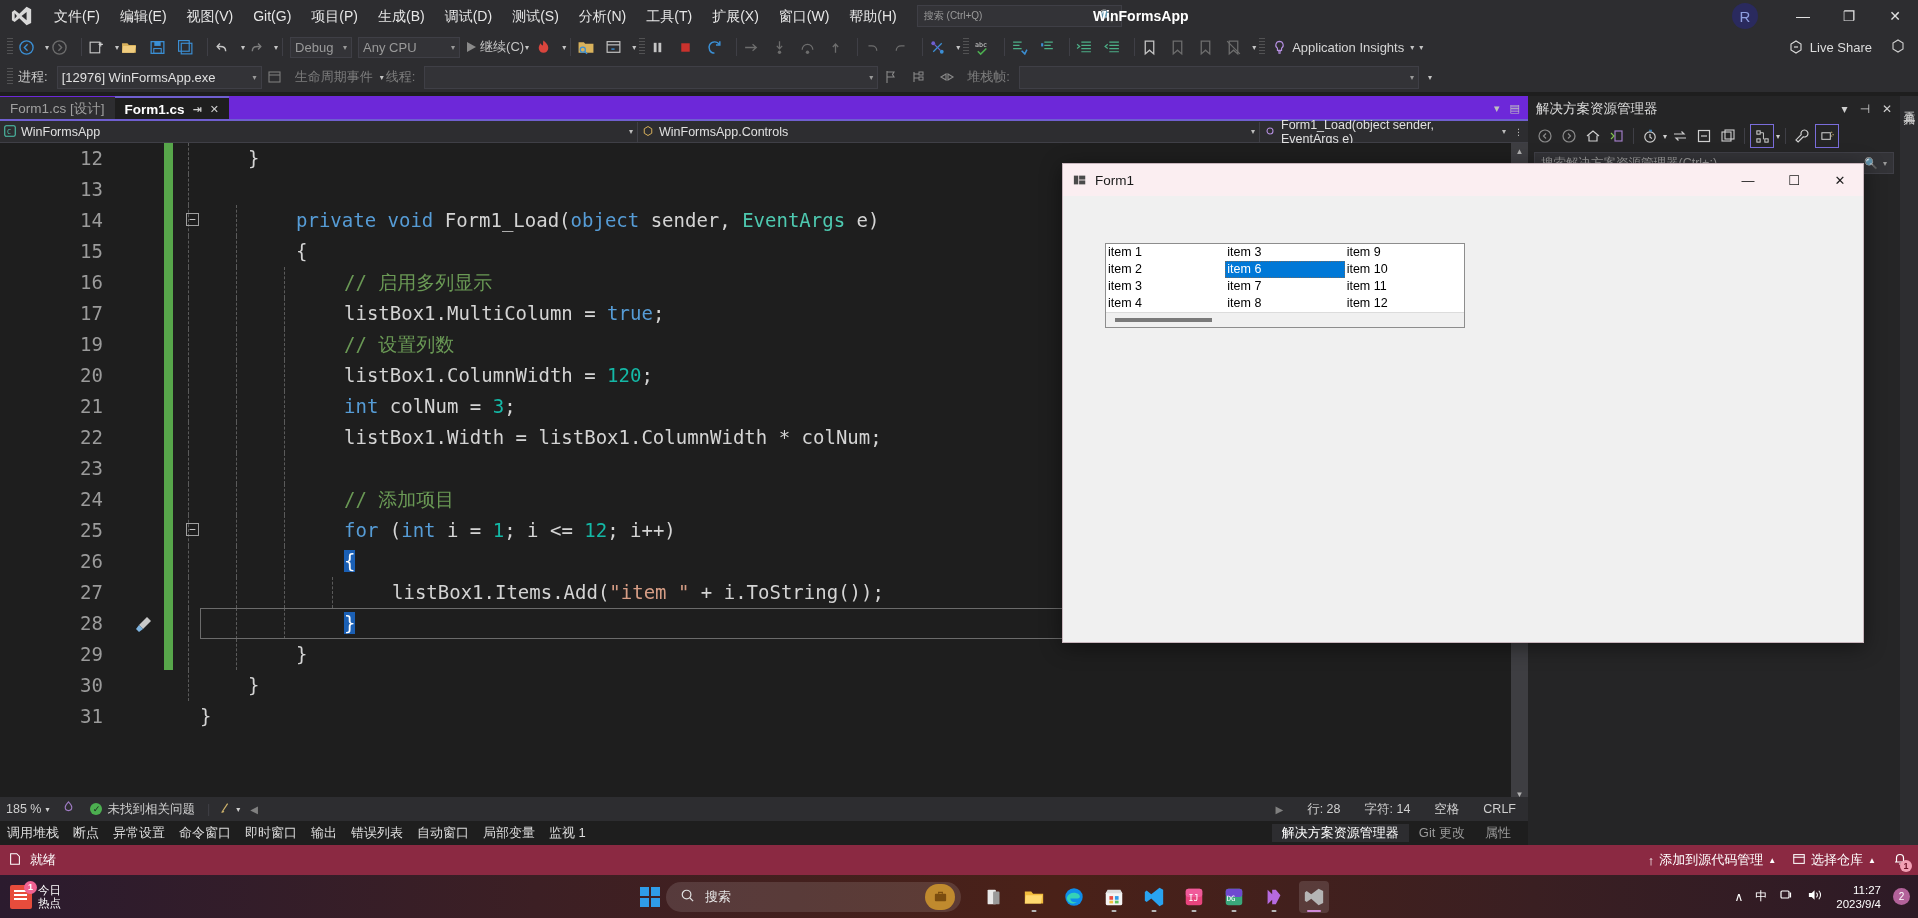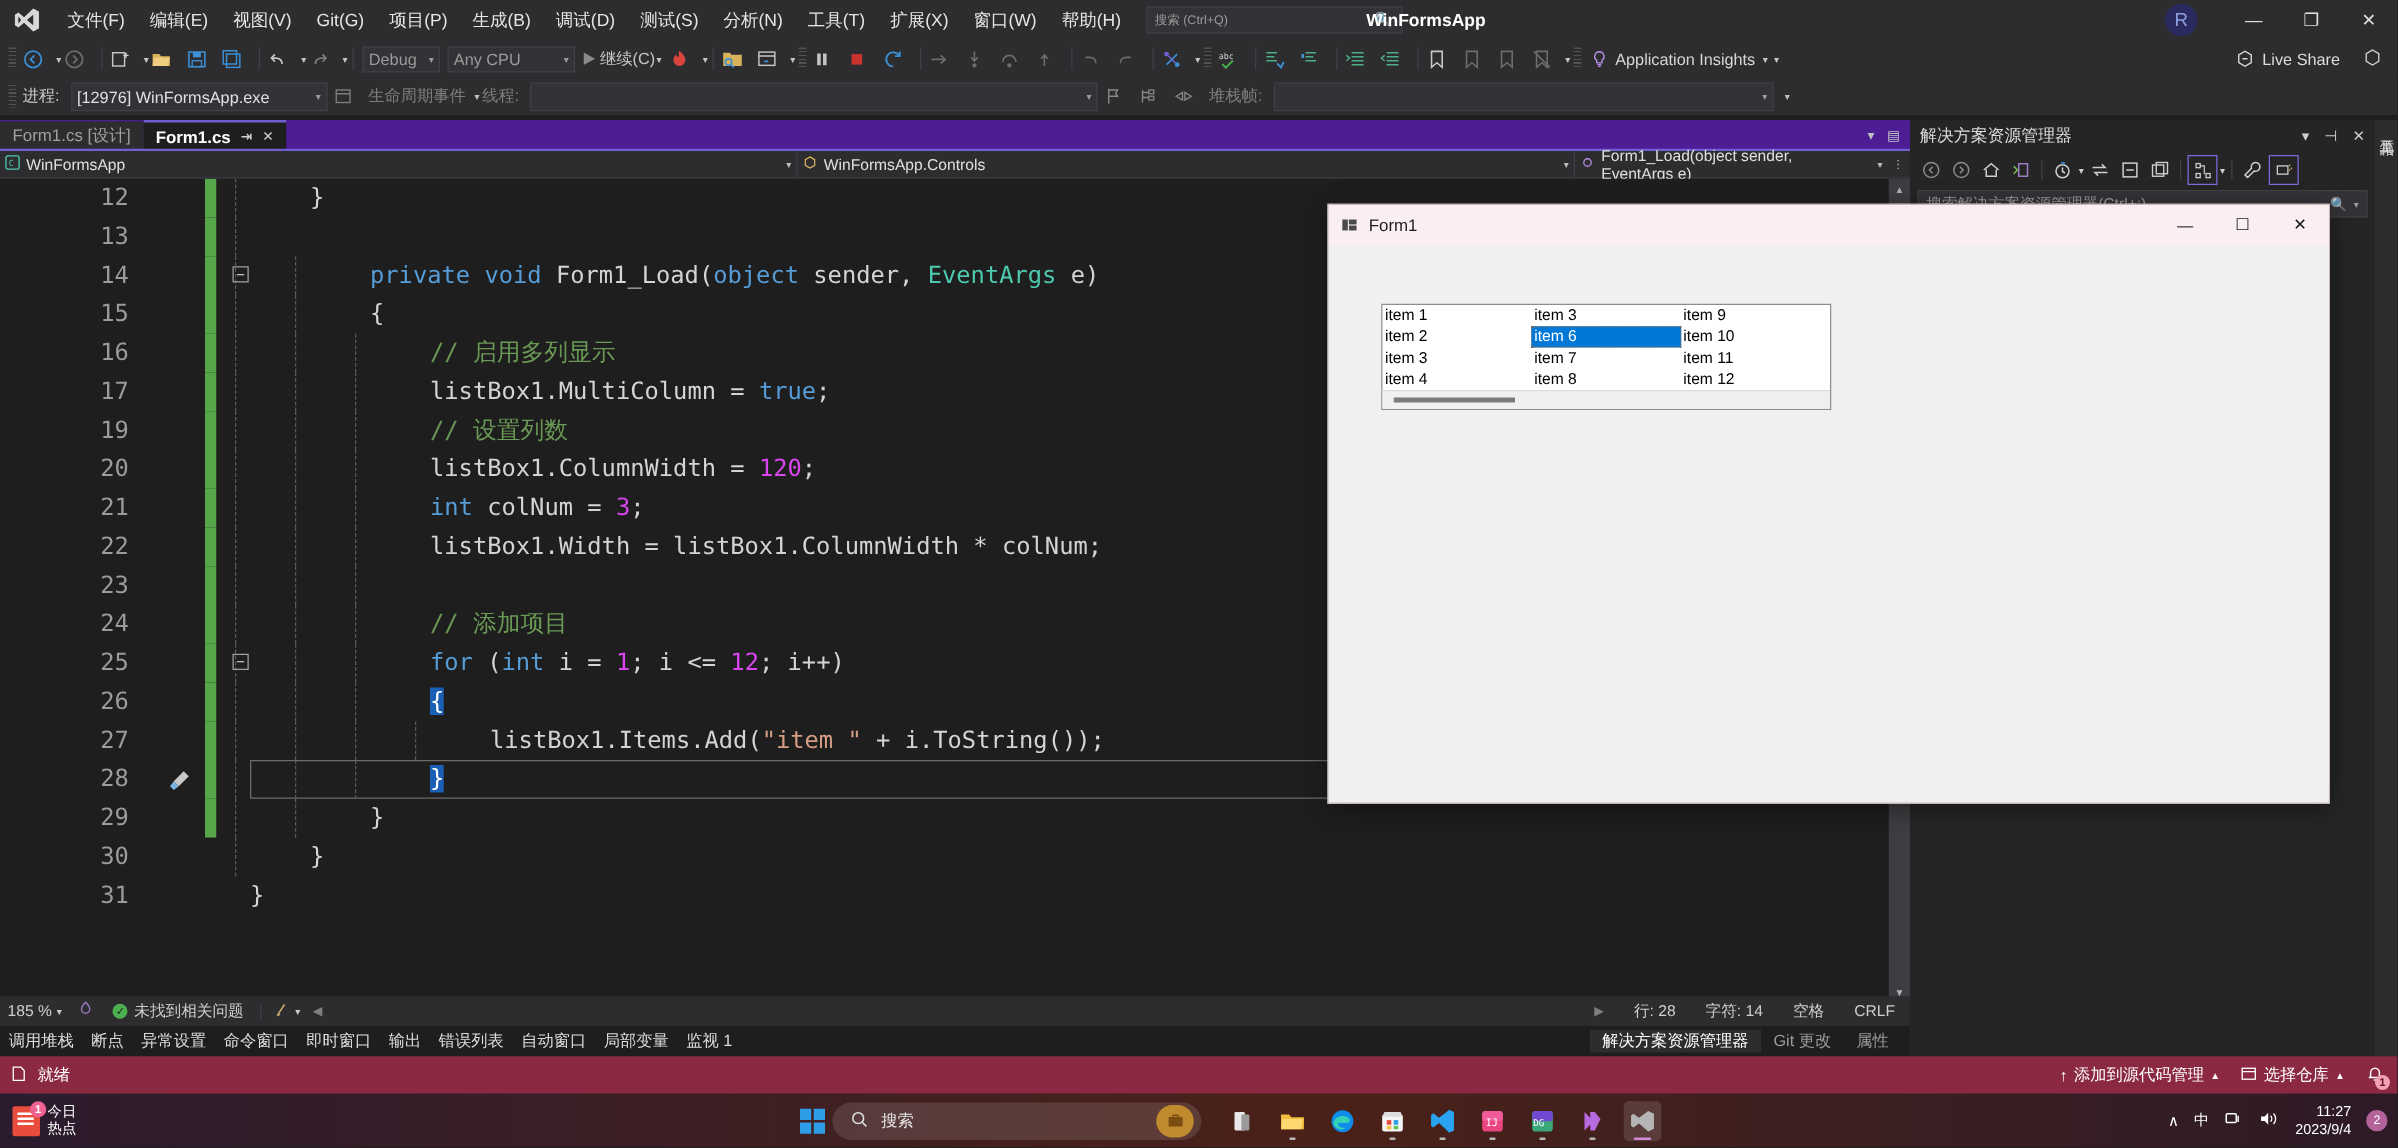--- a/index.html
+++ b/index.html
@@ -82,21 +82,21 @@
   
   .toolbar2{
     position:absolute;left:0;top:62px;width:1918px;height:30px;
     background:#2d2d30;display:flex;align-items:center;padding-left:4px;box-sizing:border-box;
   }
   .lbl{color:#c8c8c8;font-size:13px;white-space:nowrap;margin:0 6px 0 2px;}
   .lbl.dim{color:#7d7d7d;}
 
   
   .tabstrip{
-    position:absolute;left:0;top:96px;width:1528px;height:24px;background:#4c1d95;
+    position:absolute;left:0;top:96px;width:1528px;height:24px;background:#6d28d9;
     display:flex;align-items:flex-end;
   }
   .doctab{
     height:23px;display:flex;align-items:center;padding:0 10px;font-size:13.5px;
     color:#a0a0a0;background:#2d2d30;box-sizing:border-box;
   }
   .doctab.active{
     background:#1e1e1e;color:#ffffff;font-weight:bold;border-top:2px solid #6f5fd0;
     height:24px;
   }
@@ -136,21 +136,21 @@
     position:absolute;left:55px;width:48px;text-align:right;color:#9b9b9b;
     font-size:19px;font-family:"DejaVu Sans Mono",monospace;
   }
   .chgbar{position:absolute;left:164px;top:0;width:9px;height:31px;background:#57a64a;}
   .ig{position:absolute;top:0;width:0;height:31px;border-left:1px dashed #5a5a5a;}
   .ctext{position:absolute;left:200px;color:#d4d4d4;}
   .kw{color:#569cd6;}
   .typ{color:#4ec9b0;}
   .cmt{color:#6a9955;}
   .str{color:#d69d85;}
-  .num{color:#d946ef;text-align:center;}
+  .num{color:#14b8a6;text-align:center;}
   .sel{background:#1a5fb4;color:#ffffff;}
   .fold{
     position:absolute;left:186px;top:8px;width:13px;height:13px;
     border:1px solid #a0a0a0;color:#d0d0d0;font-size:11px;line-height:11px;
     text-align:center;box-sizing:border-box;
   }
   .curline{
     position:absolute;left:200px;width:1290px;height:31px;border:1px solid #6b6b6b;
     box-sizing:border-box;
   }

